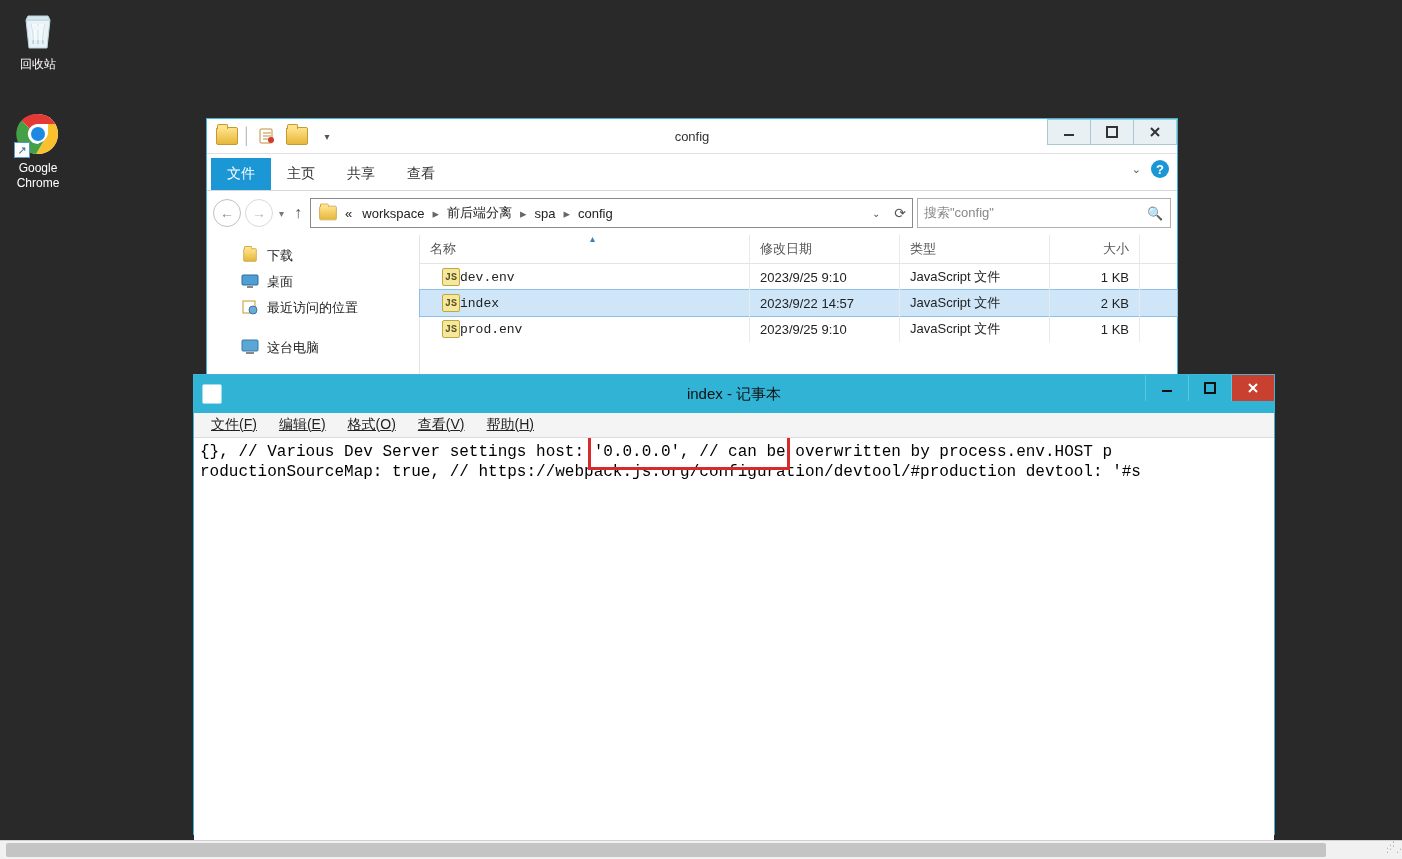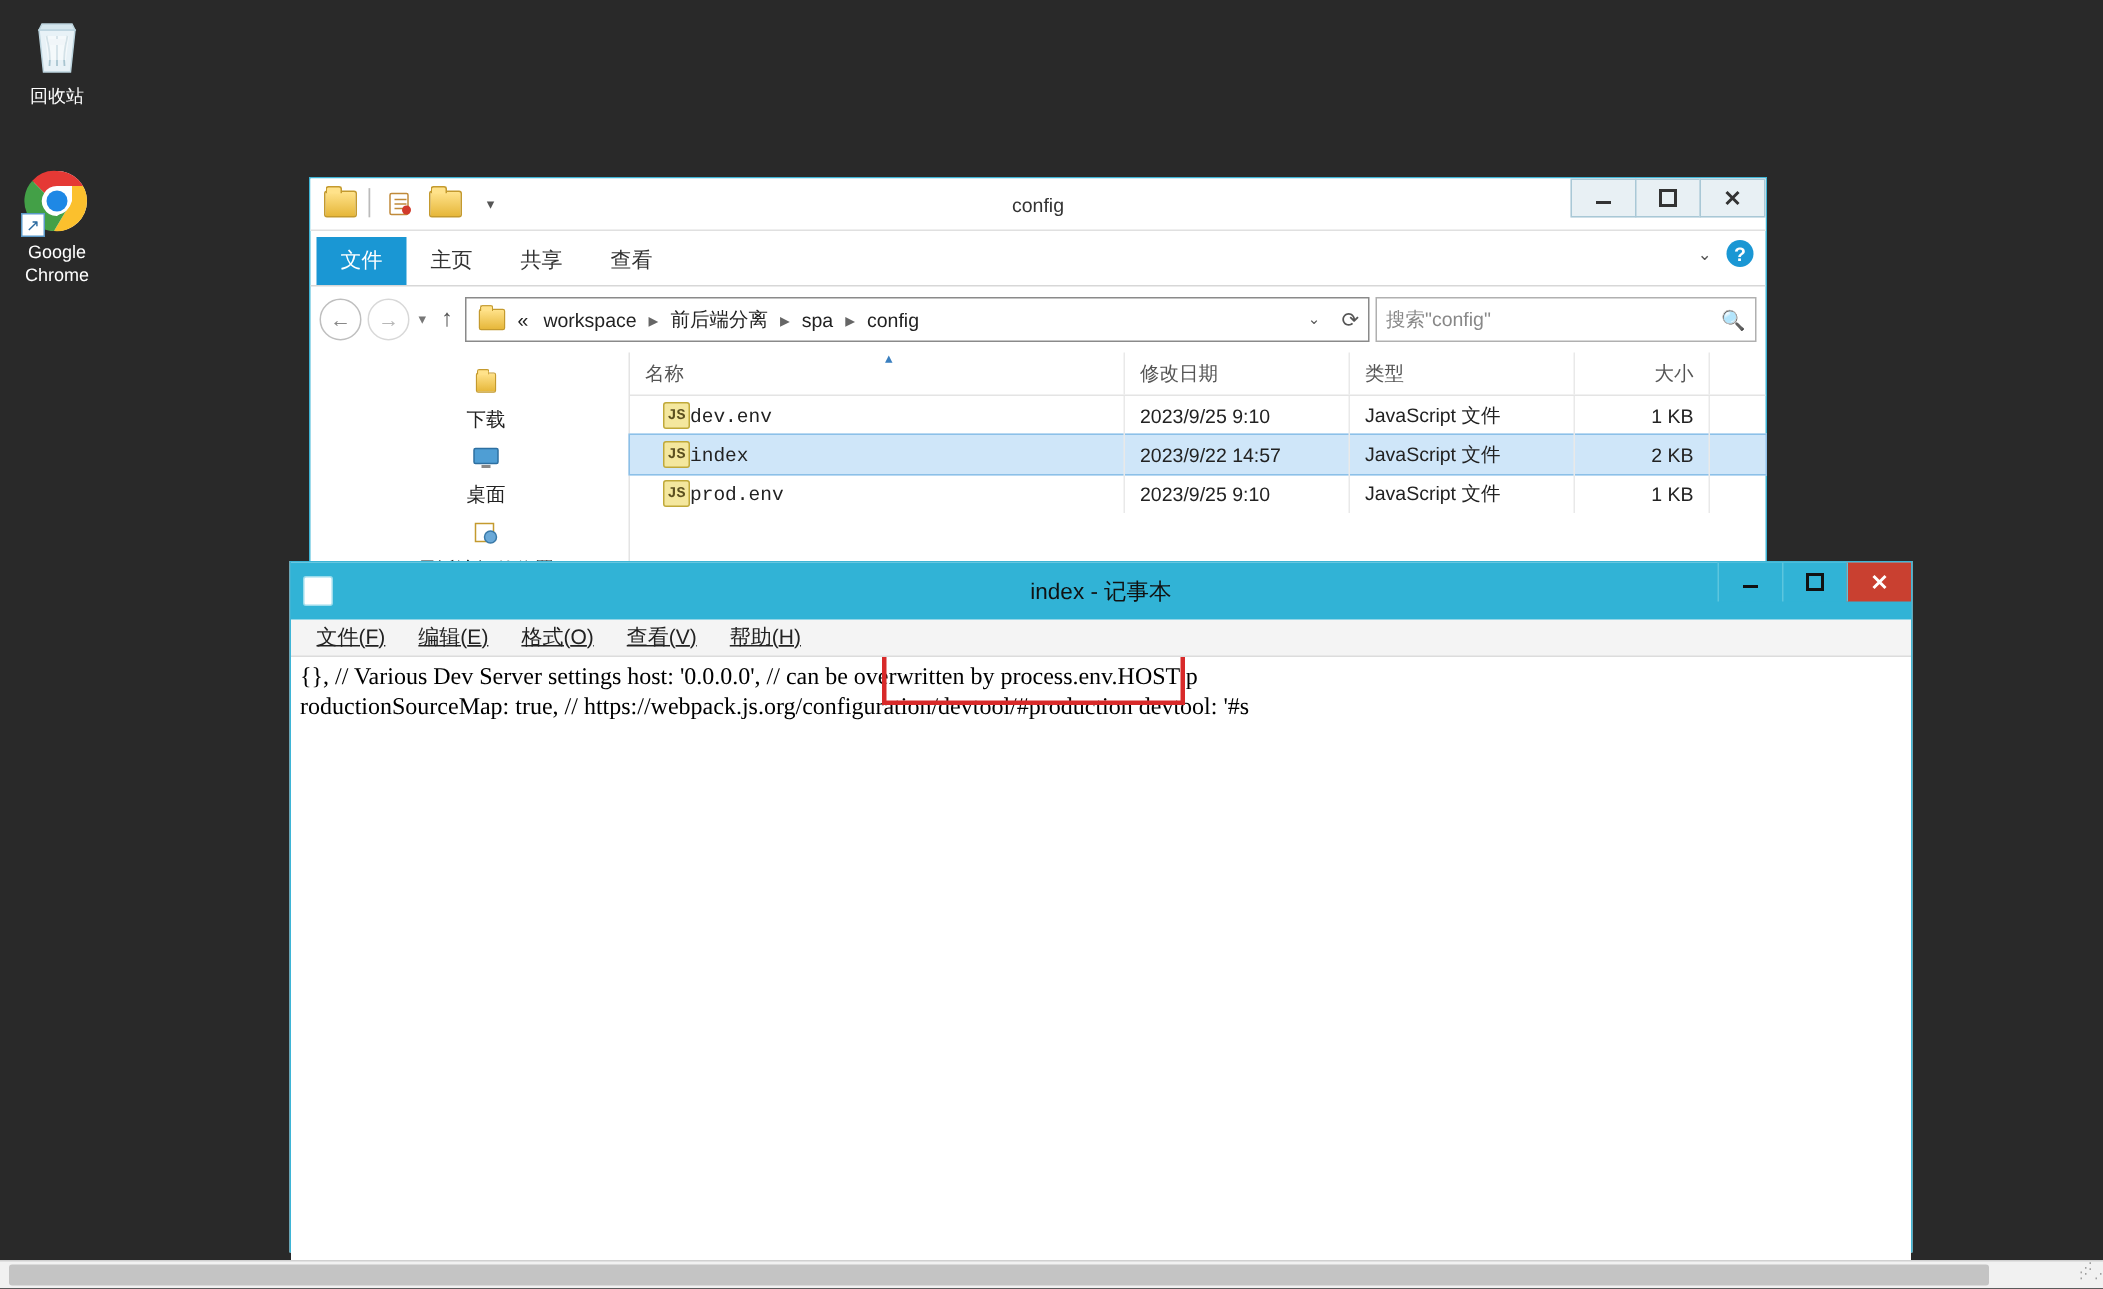--- a/index.html
+++ b/index.html
@@ -36,21 +36,21 @@
   .addr-box .crumb{padding:0 4px;}
   .addr-box .sep{color:#666;padding:0 2px;}
   .addr-right{display:flex;align-items:center;gap:8px;color:#555;}
   .addr-dd{font-size:10px;color:#555;}
   .refresh-icon{font-size:14px;color:#555;margin-left:6px;}
   .search-box{width:240px;height:28px;border:1px solid #b0b0b0;display:flex;align-items:center;padding:0 6px;font-size:13px;color:#888;}
   .search-box .mag{margin-left:auto;color:#555;}
   
   .exp-body{display:flex;height:calc(100% - 34px - 36px - 44px);}
   .nav-pane{width:200px;border-right:1px solid #e4e4e4;padding:8px 6px;font-size:13px;color:#222;}
-  .nav-item{display:flex;align-items:center;gap:8px;padding:4px 6px 4px 28px;flex-direction:column;}
+  .nav-item{display:flex;gap:8px;padding:4px 6px 4px 28px;}
   .nav-item .nv-icon{width:18px;height:16px;display:inline-flex;align-items:center;justify-content:center;}
   .file-list{flex:1;font-size:13px;color:#222;}
   .list-head{display:flex;border-bottom:1px solid #e4e4e4;color:#555;height:28px;align-items:center;position:relative;}
   .col{padding:0 10px;border-right:1px solid #e9e9e9;height:100%;display:flex;align-items:center;box-sizing:border-box;}
   .c-name{width:330px;font-family:Liberation Mono, monospace;}
   .c-date{width:150px;}
   .c-type{width:150px;}
   .c-size{width:90px;justify-content:flex-end;}
   .sort-ind{position:absolute;left:170px;top:-2px;font-size:10px;color:#3a7fbf;}
   .row{display:flex;height:26px;align-items:center;}
@@ -61,21 +61,21 @@
   .notepad{left:193px;top:374px;width:1080px;height:459px;position:absolute;border:1px solid #3eb5d6;background:#fff;}
   .np-titlebar{height:38px;background:#31b3d6;display:flex;align-items:center;position:relative;}
   .np-titlebar .np-icon{width:18px;height:18px;margin:0 8px;background:#fff;border:1px solid #9cdcec;border-radius:2px;}
   .np-title{position:absolute;left:0;right:0;text-align:center;color:#111;font-size:15px;pointer-events:none;}
   .np-winbtns{position:absolute;right:0;top:0;display:flex;}
   .np-btn{width:42px;height:26px;background:#31b3d6;color:#111;display:flex;align-items:center;justify-content:center;font-size:16px;border-left:1px solid #5cc6de;}
   .np-btn.close{background:#c94030;color:#fff;}
   .np-menu{height:24px;background:#f4f4f4;display:flex;align-items:center;padding:0 8px;font-size:14px;color:#222;gap:4px;border-bottom:1px solid #dcdcdc;}
   .np-menu .m{padding:2px 9px;text-decoration:underline;}
   .np-menu .m u{text-decoration:underline;}
-  .np-body{position:relative;height:calc(100% - 38px - 24px);background:#fff;font-family:Liberation Serif, serif;font-size:16px;line-height:20px;padding:4px 6px;white-space:nowrap;overflow:hidden;color:#000;}
+  .np-body{position:relative;height:calc(100% - 38px - 24px);background:#fff;font-family:Liberation Mono, monospace;font-size:16px;line-height:20px;padding:4px 6px;white-space:nowrap;overflow:hidden;color:#000;}
   .np-body .hl{position:absolute;border:3px solid #d82a2a;}
   
   .hscroll{position:absolute;left:0;right:0;bottom:0;height:18px;background:#f1f1f1;border-top:1px solid #d0d0d0;}
   .hscroll .thumb{position:absolute;left:6px;top:2px;height:14px;width:1320px;background:#c4c4c4;border-radius:2px;}
   
   .grip{position:absolute;right:2px;bottom:2px;width:14px;height:14px;color:#9a9a9a;font-size:9px;line-height:4px;letter-spacing:1px;}
 </style>
 </head>
 <body>
 

